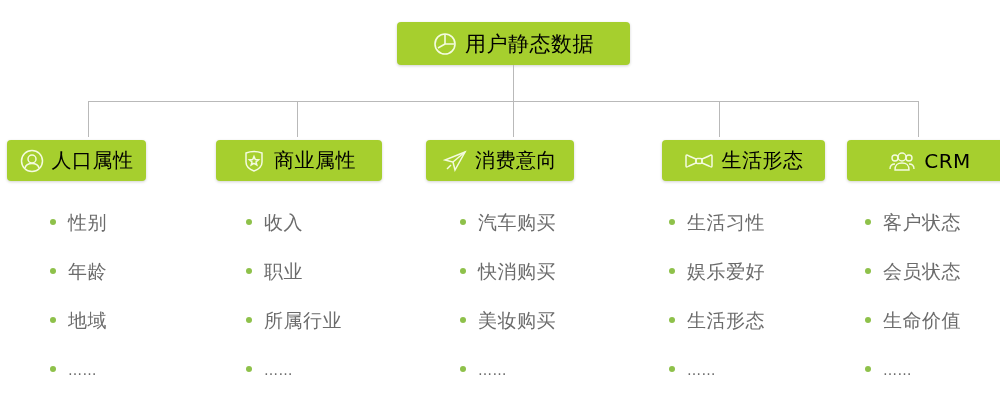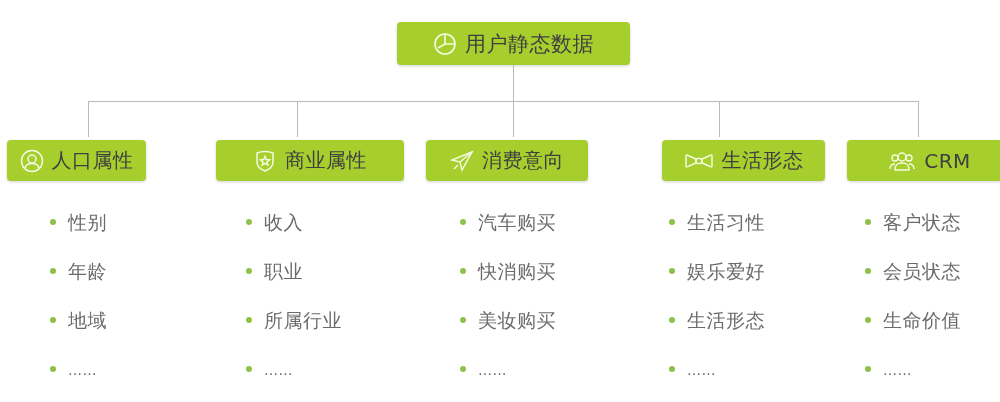--- a/index.html
+++ b/index.html
@@ -1,21 +1,21 @@
 <!DOCTYPE html>
 <html><head>
 <meta charset="utf-8">
 <style>
   html, body { margin:0; padding:0; background:#ffffff; }
   body { width:1000px; height:402px; position:relative; overflow:hidden;
          font-family:"DejaVu Sans","Liberation Sans",sans-serif; }
   .box { position:absolute; background:#a6cf2e; border-radius:4px;
          box-shadow:0 1px 3px rgba(0,0,0,0.18);
          display:flex; align-items:center; justify-content:center;
-         color:#404040; }
+         color:#000000; }
   .box .label { font-size:20px; letter-spacing:0.5px; }
   .root .label { font-size:21px; }
   .box .icon { width:24px; height:24px; margin-right:8px; display:inline-flex; }
   .box .icon svg { width:24px; height:24px; }
   .line { position:absolute; background:#b9b9b9; }
   .list { position:absolute; list-style:none; margin:0; padding:0; }
   .list li { position:relative; height:49px; display:flex; align-items:center;
              font-size:19px; color:#6b6b6b; padding-left:18px; }
   .list li .dot { position:absolute; left:0; top:50%; width:6px; height:6px;
                   margin-top:-4px; border-radius:50%; background:#8ec14a; }
@@ -47,31 +47,31 @@
   <span class="icon">
     <svg viewBox="0 0 24 24" fill="none" stroke="#f4fbe0" stroke-width="1.5">
       <circle cx="12" cy="12" r="10.5"></circle>
       <circle cx="12" cy="10" r="4"></circle>
       <path d="M5 19 C6 15 9 14.5 12 14.5 C15 14.5 18 15 19 19"></path>
     </svg>
   </span>
   <span class="label">人口属性</span>
 </div>
 
-<div class="box" style="left:216px; top:140px; width:188px; height:41px;">
+<div class="box" style="left:216px; top:140px; width:166px; height:41px;">
   <span class="icon">
     <svg viewBox="0 0 24 24" fill="none" stroke="#f4fbe0" stroke-width="1.5">
       <path d="M4 4 Q12 1 20 4 V13 Q20 19 12 22 Q4 19 4 13 Z"></path>
       <path d="M12 7.5 L13.3 10.6 L16.5 10.8 L14 12.9 L14.8 16 L12 14.3 L9.2 16 L10 12.9 L7.5 10.8 L10.7 10.6 Z"></path>
     </svg>
   </span>
   <span class="label">商业属性</span>
 </div>
 
-<div class="box" style="left:426px; top:140px; width:162px; height:41px;">
+<div class="box" style="left:426px; top:140px; width:148px; height:41px;">
   <span class="icon">
     <svg viewBox="0 0 24 24" fill="none" stroke="#f4fbe0" stroke-width="1.5">
       <path d="M22 3 L2 11 L10 13 L12 21 Z"></path>
       <path d="M22 3 L10 13"></path>
       <path d="M4 20 L8 16"></path>
     </svg>
   </span>
   <span class="label">消费意向</span>
 </div>
 

